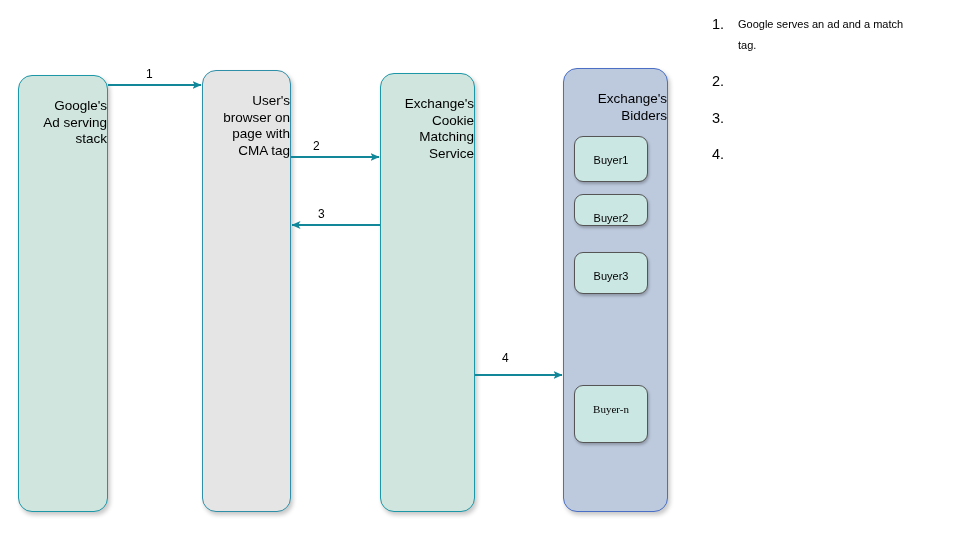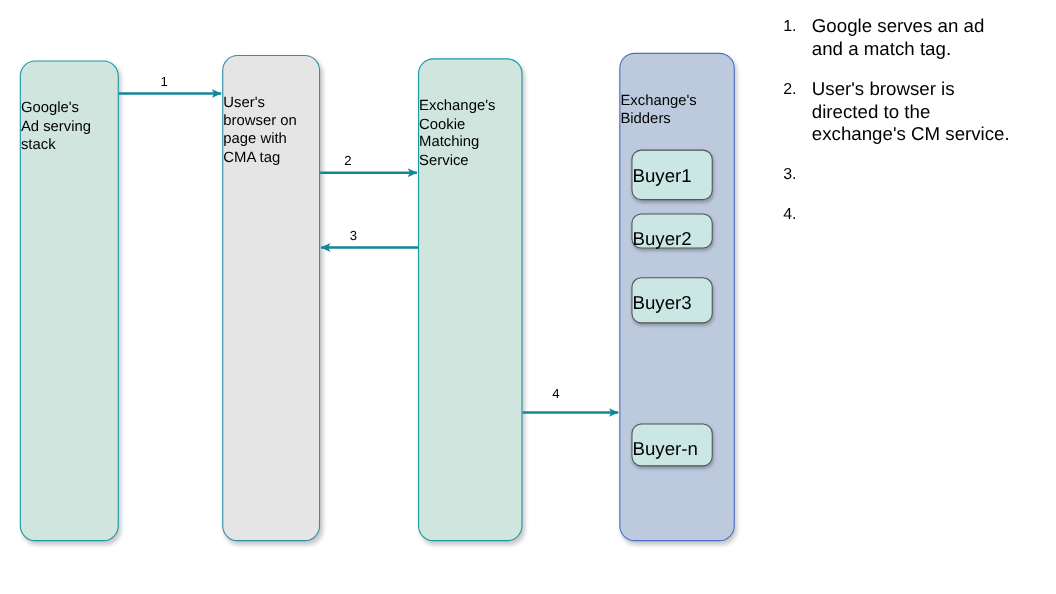--- a/index.html
+++ b/index.html
@@ -21,47 +21,49 @@
     left: 0;
     top: 0;
     width: 700px;
     height: 540px;
   }
 
   .lane {
     position: absolute;
     box-sizing: border-box;
     border-radius: 14px;
-    text-align: left;
+    text-align: right;
     font-size: 13.5px;
     line-height: 16.5px;
-    padding-top: 34px;
+    padding-top: 22px;
     box-shadow: 2px 3px 4px rgba(0,0,0,0.22);
+    margin-top: 20px;
   }
   .lane-green {
     background: #cfe5dd;
     border: 1.4px solid #1b97a8;
   }
   .lane-blue {
     background: #e5e5e5;
     border: 1.4px solid #2f8fa8;
   }
   .lane-blue-alt {
     background: #bdcade;
     border: 1.4px solid #4a6fc4;
   }
 
   .buyer {
     position: absolute;
     box-sizing: border-box;
     background: #cbe7e3;
     border: 1.2px solid #555555;
     border-radius: 9px;
-    font-size: 17px;
+    font-size: 11px;
     line-height: 46px;
+    text-align: center;
     box-shadow: 1px 2px 3px rgba(0,0,0,0.25);
   }
 
   .arrow-svg {
     position: absolute;
     left: 0;
     top: 0;
     width: 700px;
     height: 540px;
     overflow: visible;
@@ -92,21 +94,21 @@
   .step-num {
     width: 38px;
     flex: 0 0 38px;
     font-size: 14.5px;
     line-height: 20.5px;
     padding-left: 12px;
     box-sizing: border-box;
   }
   .step-text {
     flex: 1 1 auto;
-    font-size: 17px;
+    font-size: 11px;
     line-height: 20.5px;
     max-width: 182px;
   }
 </style>
 </head>
 <body>
 
 <div id="diagram">
 
   <div class="lane lane-green" style="left:18px; top:55px; width:90px; height:437px;">
@@ -127,21 +129,21 @@
 
   <div class="buyer" style="left:574px; top:136px; width:74px; height:46px;">
     <span>Buyer1</span>
   </div>
   <div class="buyer" style="left:574px; top:194px; width:74px; height:32px;">
     <span>Buyer2</span>
   </div>
   <div class="buyer" style="left:574px; top:252px; width:74px; height:42px;">
     <span>Buyer3</span>
   </div>
-  <div class="buyer" style="left:574px; top:385px; width:74px; height:39px;">
+  <div class="buyer" style="left:574px; top:385px; width:74px; height:58px;font-family:Liberation Serif, serif;">
     <span>Buyer-n</span>
   </div>
 
   <svg class="arrow-svg" viewBox="0 0 700 540">
     <defs>
       <marker id="ah-r" markerWidth="9" markerHeight="8" refX="8.5" refY="4" orient="auto" markerUnits="userSpaceOnUse">
         <path d="M0,0 L9,4 L0,8 L2.2,4 Z" fill="#12879a"></path>
       </marker>
       <marker id="ah-l" markerWidth="9" markerHeight="8" refX="8.5" refY="4" orient="auto" markerUnits="userSpaceOnUse">
         <path d="M0,0 L9,4 L0,8 L2.2,4 Z" fill="#12879a"></path>
@@ -164,21 +166,20 @@
 
 </div>
 
 <div id="steps">
   <div class="step">
     <div class="step-num">1.</div>
     <div class="step-text">Google serves an ad and a match tag.</div>
   </div>
   <div class="step">
     <div class="step-num">2.</div>
-    <div class="step-text">User's browser is directed to the exchange's CM service.</div>
   </div>
   <div class="step">
     <div class="step-num">3.</div>
   </div>
   <div class="step">
     <div class="step-num">4.</div>
   </div>
 </div>
 
 </body></html>

